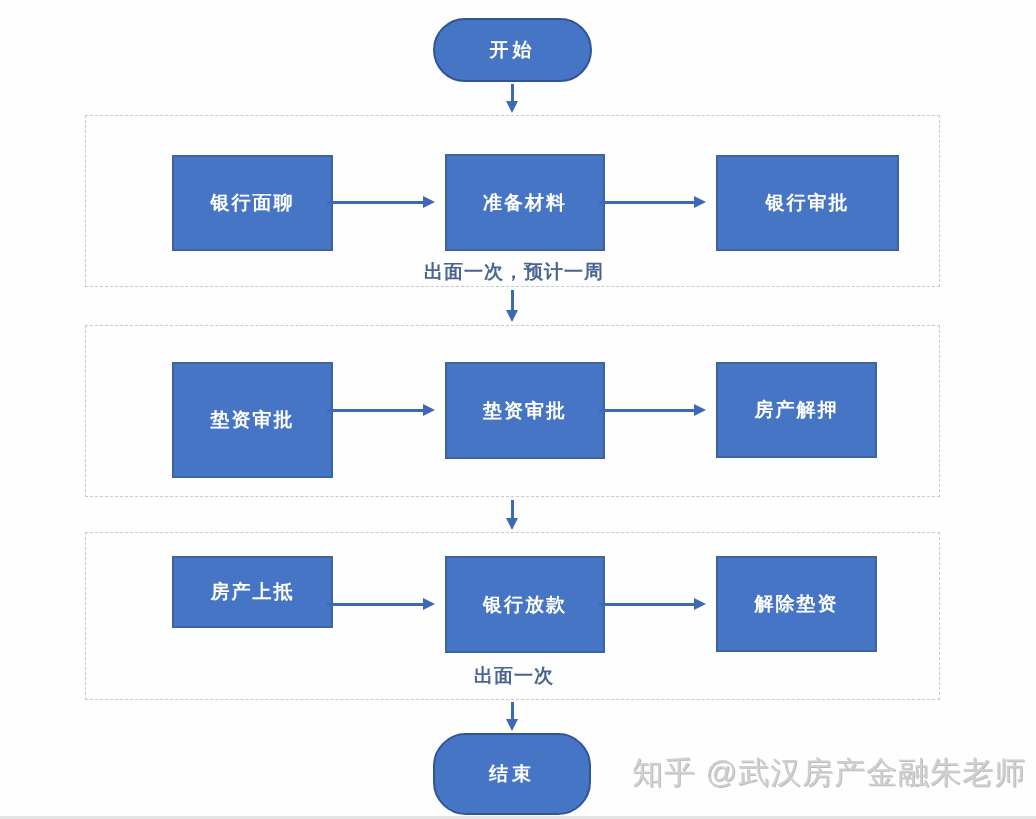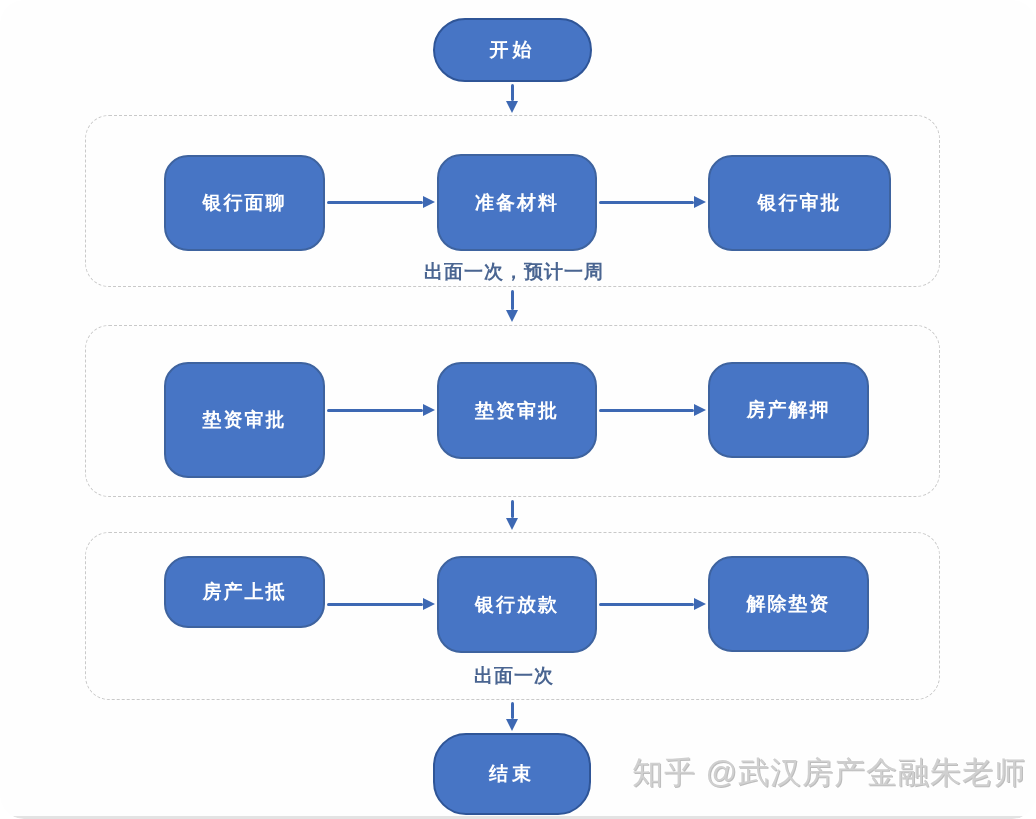--- a/index.html
+++ b/index.html
@@ -4,21 +4,21 @@
 <style>
   :root{
     --node_fill:#4775C5;
     --node_border:#3E639F;
     --pill_border:#2F5597;
     --arrow:#3D68B3;
     --caption_text:#4A6591;
     --group_border:#C9C9C9;
     --watermark_text:#D0D0D0;
   }
-  *{margin:0;padding:0;box-sizing:border-box;border-radius:24px;}
+  *{margin:0;padding:0;box-sizing:border-box;}
   html,body{background:#fff;}
   .canvas{
     position:relative;
     width:1036px;height:819px;
     background:#fefefe;
     overflow:hidden;
     font-family:"Liberation Sans","DejaVu Sans",sans-serif;
   }
   .terminal{
     position:absolute;
@@ -31,21 +31,21 @@
   .group{
     position:absolute;
     border:1px dashed var(--group_border);
     background:transparent;
   }
   .node{
     position:absolute;
     background:var(--node_fill);
     border:2px solid var(--node_border);
     display:flex;align-items:center;justify-content:center;
-    color:#fff;font-size:19px;font-weight:600;letter-spacing:2px;
+    color:#fff;font-size:19px;font-weight:600;letter-spacing:2px;margin-left:8px;
   }
   .caption{
     position:absolute;
     text-align:center;
     color:var(--caption_text);
     font-size:19px;font-weight:600;letter-spacing:1px;
   }
   .h-arrow{
     position:absolute;
     height:0;

